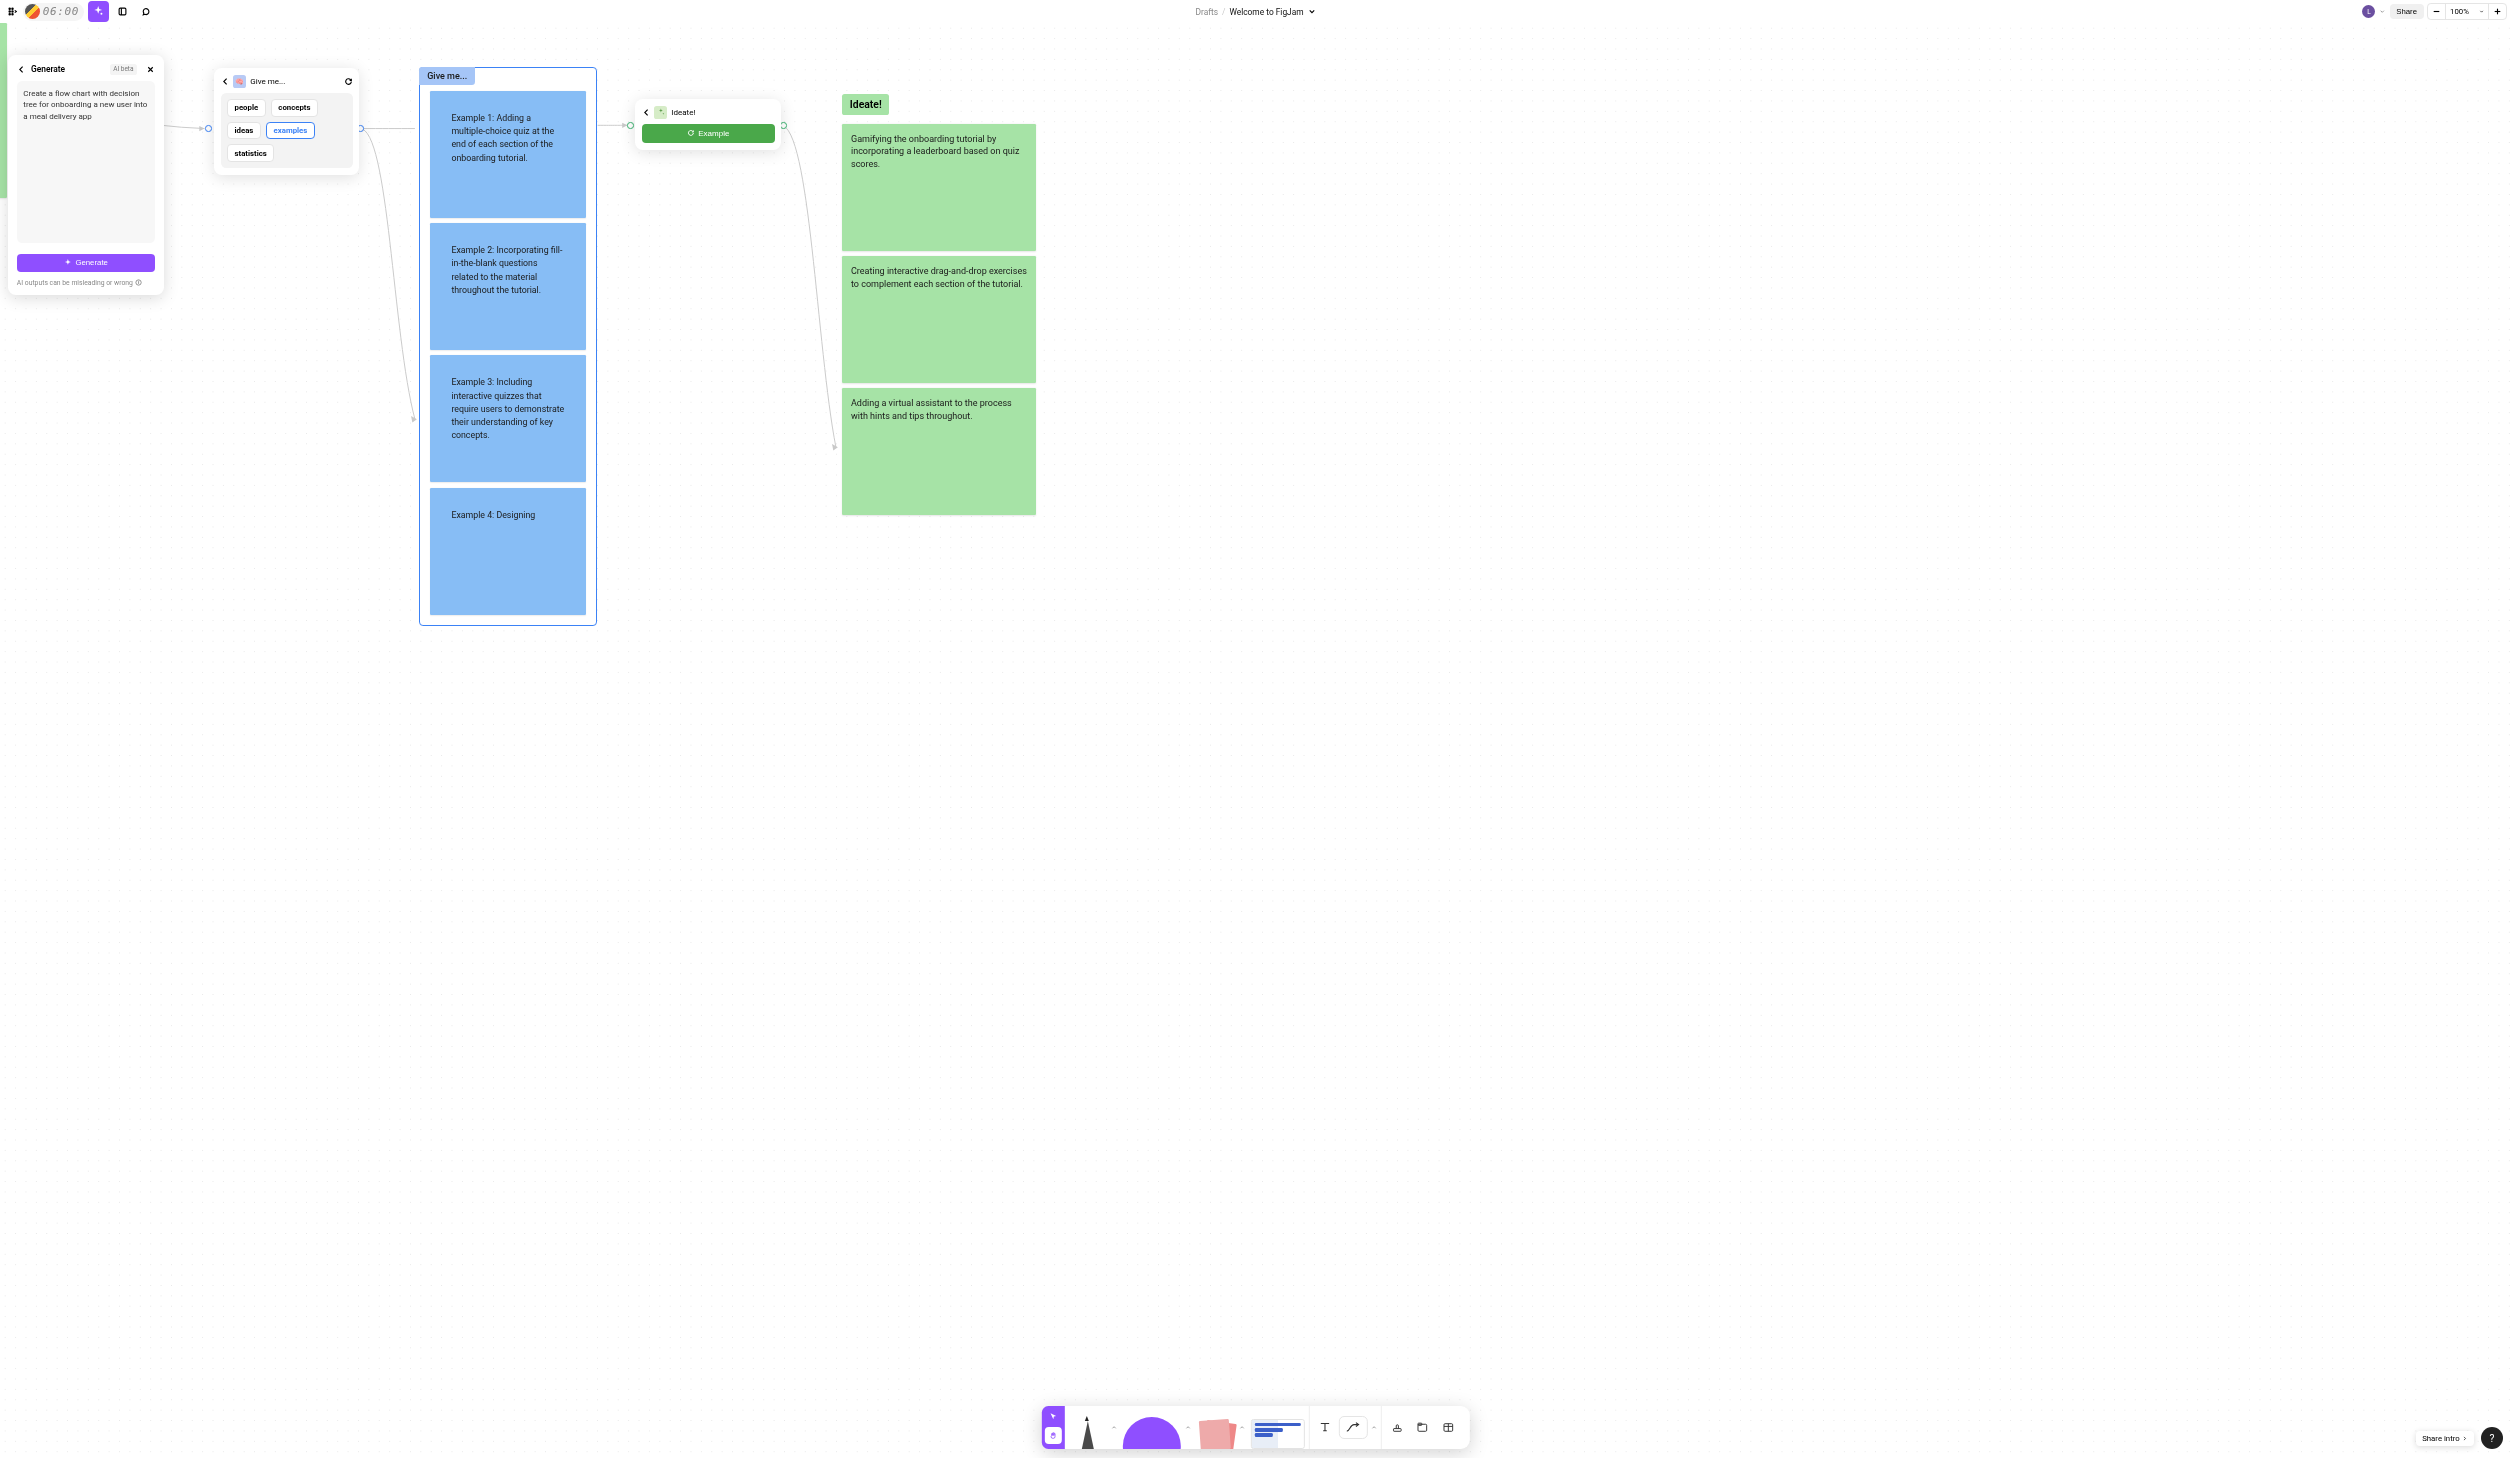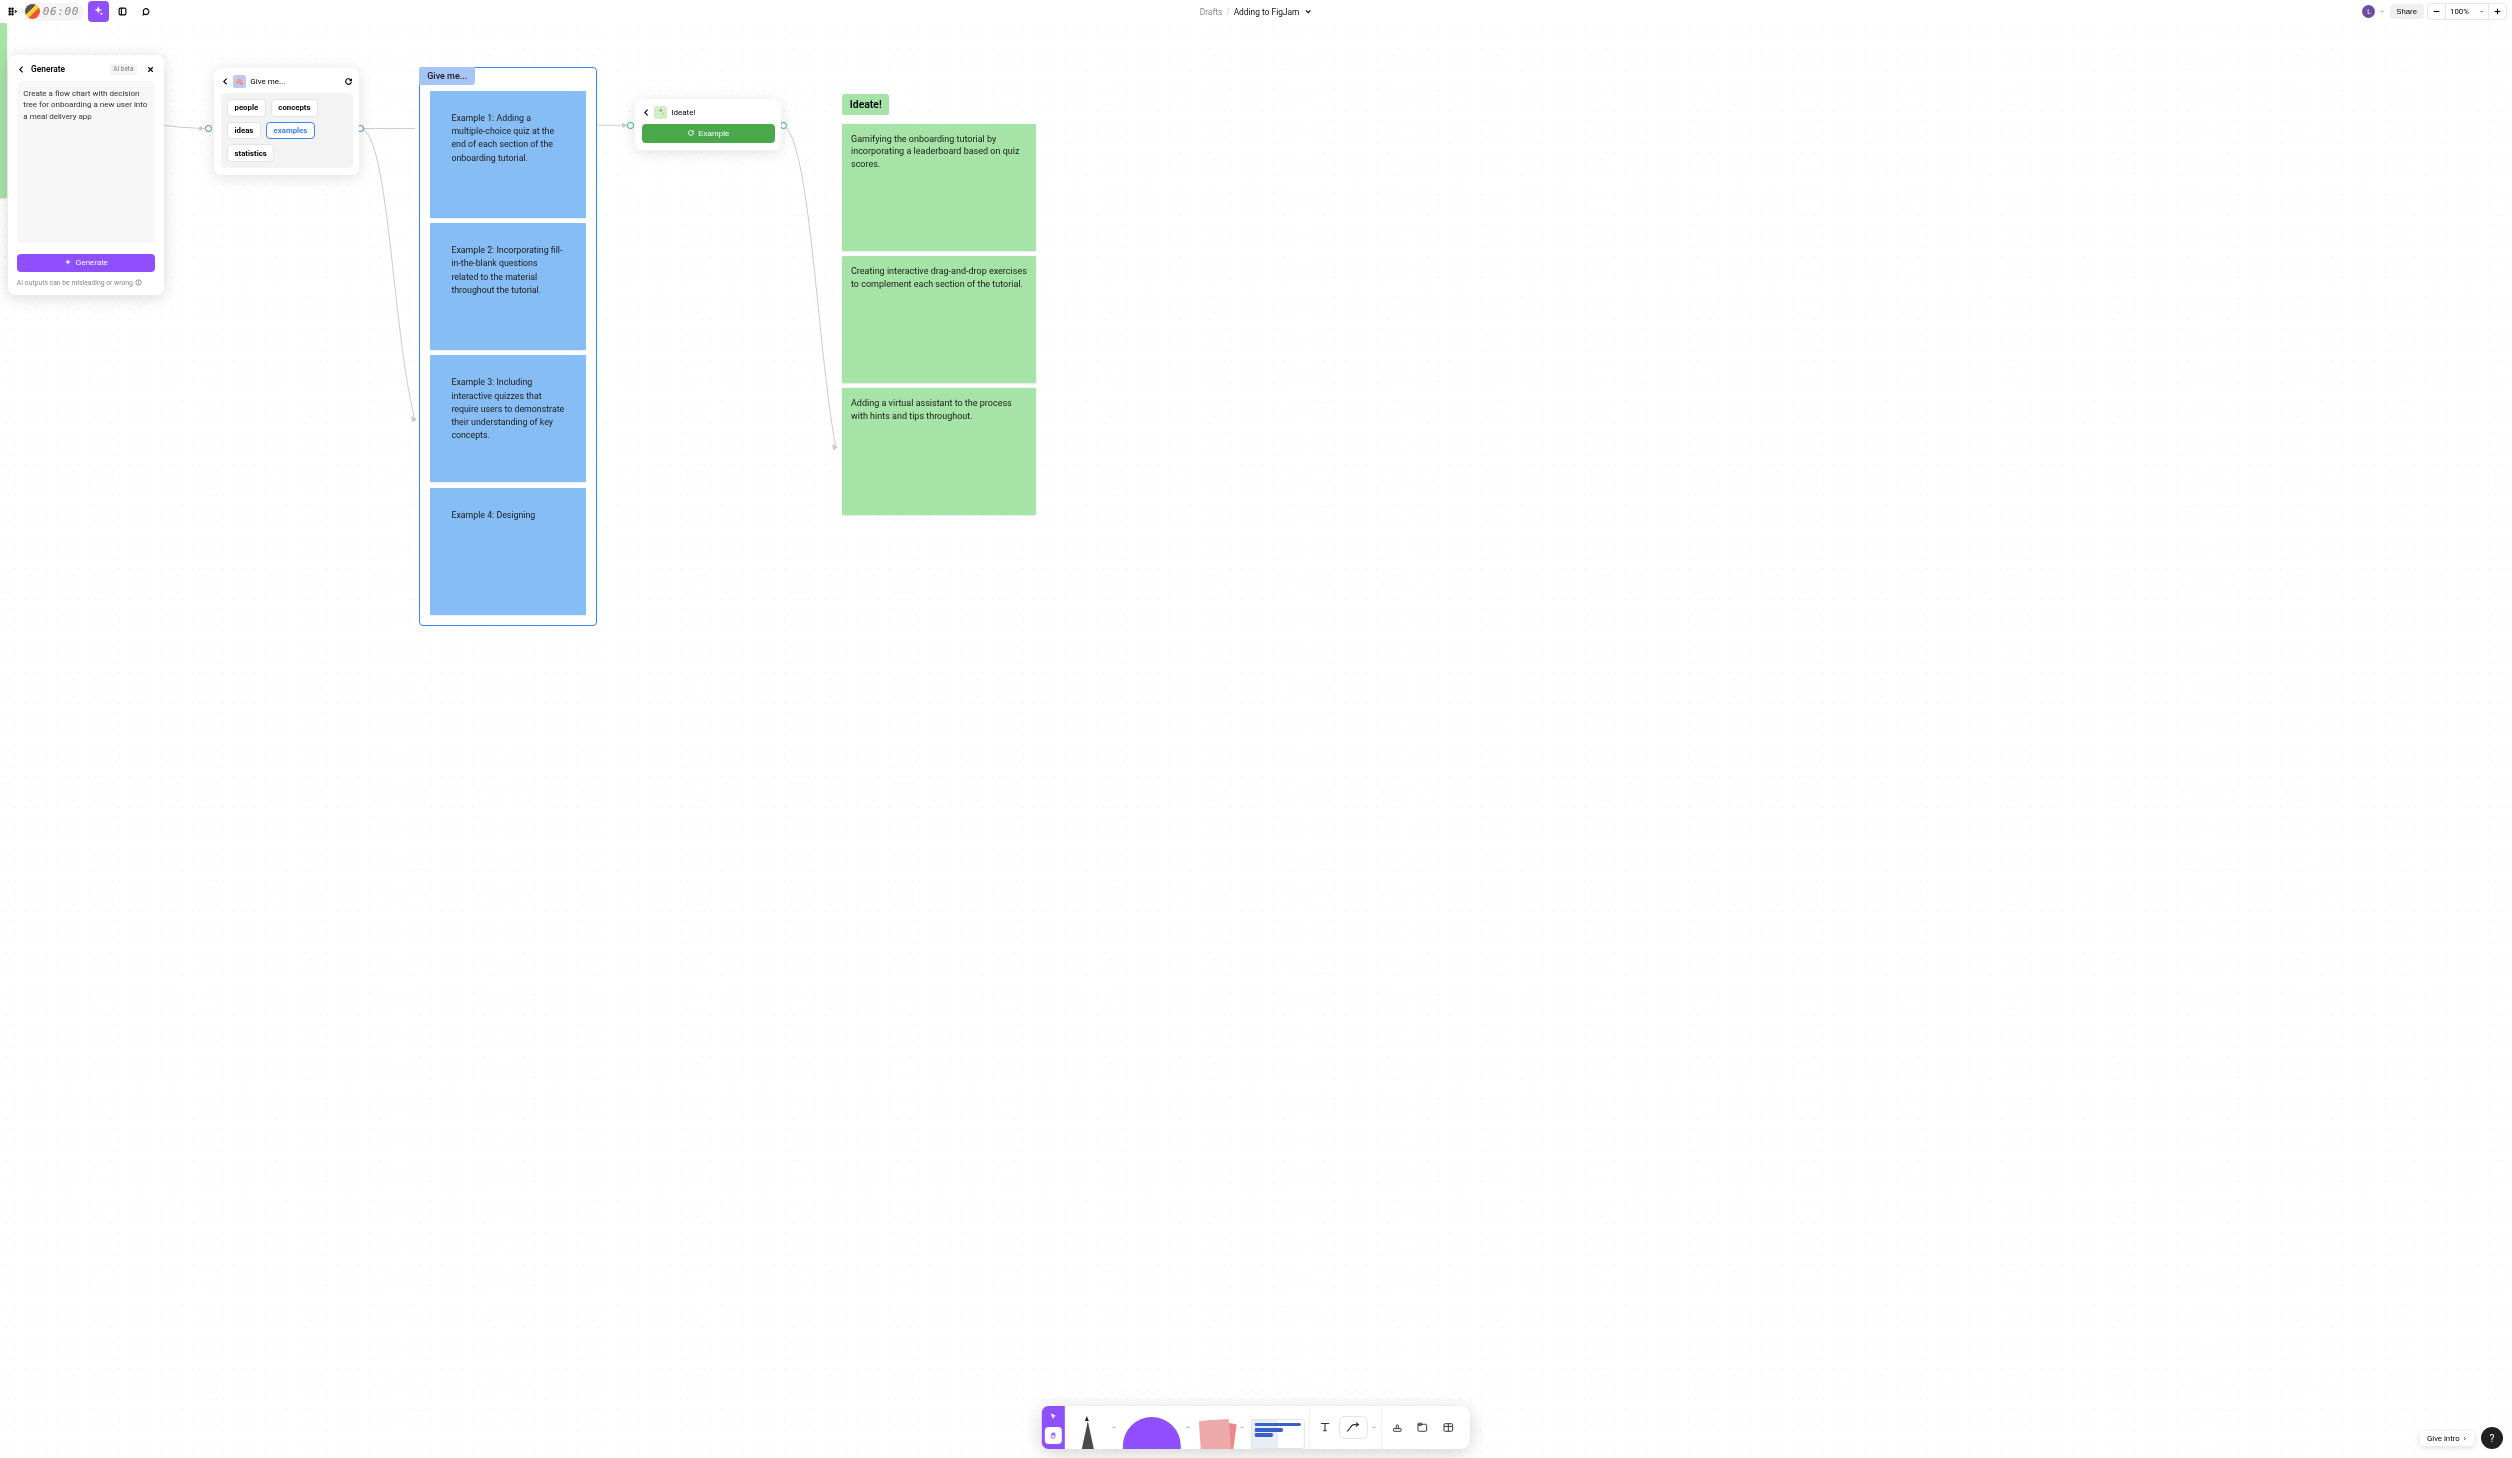--- a/index.html
+++ b/index.html
@@ -146,21 +146,21 @@
     </div>
     <div class="tool-btn">
       <svg class="svg-ico" viewBox="0 0 16 16">
           <path d="M14 8a5 5 0 10-9 3l-1 3 3-1a5 5 0 007-5z"></path>
         </svg>
     </div>
   </div>
   <div class="topbar-center">
     <span class="bc-link">Drafts</span>
     <span class="bc-sep">/</span>
-    <span class="bc-title">Adding to FigJam</span>
+    <span class="bc-title">Welcome to FigJam</span>
     <svg class="svg-ico bc-chev" viewBox="0 0 16 16">
         <path d="M4 6l4 4 4-4"></path>
       </svg>
   </div>
   <div class="topbar-right">
     <div class="avatar">L</div>
     <svg class="svg-ico" viewBox="0 0 16 16" style="width:6.5px;color:#888">
         <path d="M4 6l4 4 4-4"></path>
       </svg>
     <button class="share-btn">Share</button>
@@ -377,19 +377,19 @@
         <svg width="13" height="13" viewBox="0 0 24 24" fill="none" stroke="#333" stroke-width="1.8">
           <rect x="4" y="5" width="16" height="14" rx="2"></rect>
           <line x1="4" y1="10" x2="20" y2="10"></line>
           <line x1="12" y1="5" x2="12" y2="19"></line>
         </svg>
       </div>
   </div>
 </div>
 
 <div class="skip-pill">
-  <span>Give intro</span>
+  <span>Share intro</span>
   <svg class="svg-ico" viewBox="0 0 16 16" style="width:5.2px">
       <path d="M6 3l5 5-5 5"></path>
     </svg>
 </div>
 <div class="help-fab">?</div>
 
 
 </body></html>

